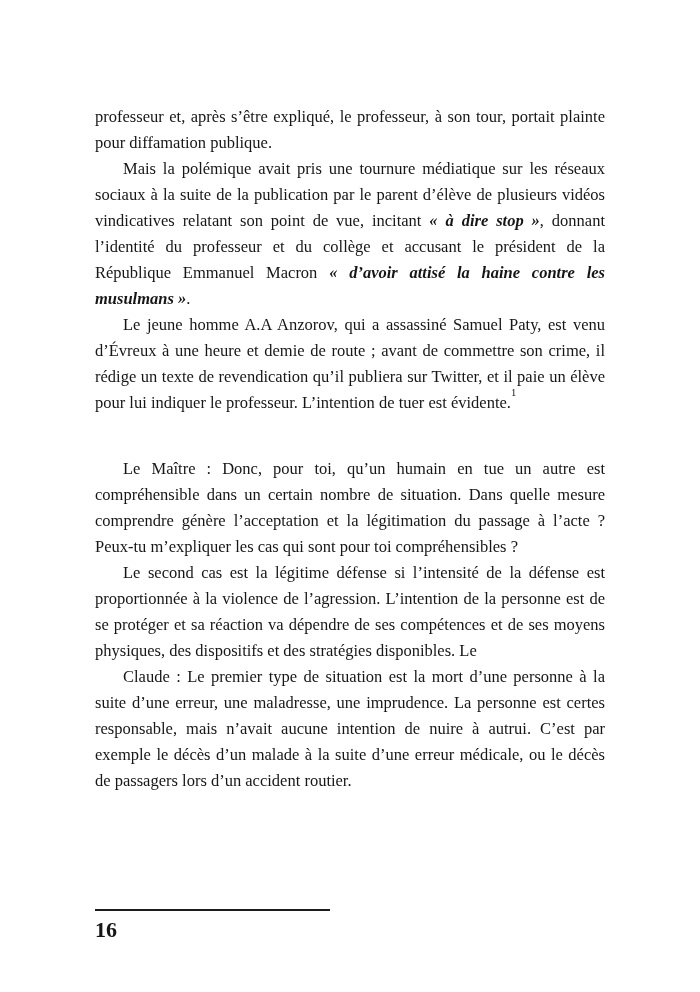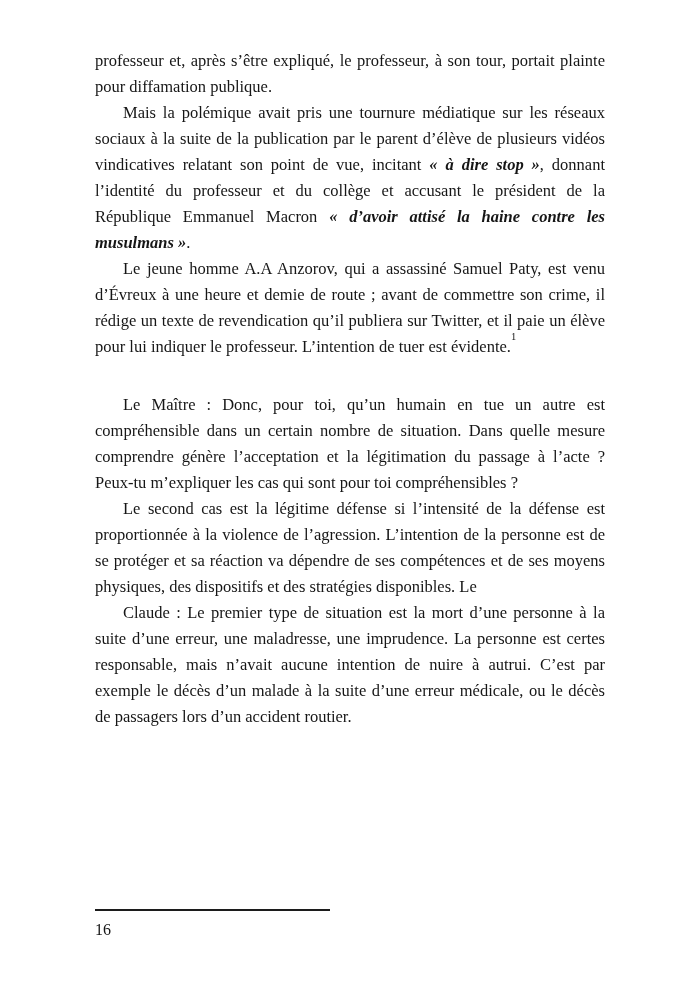--- a/index.html
+++ b/index.html
@@ -4,39 +4,39 @@
 <style>
   html, body {
     margin: 0;
     padding: 0;
     background: #ffffff;
   }
   .page {
     width: 700px;
     height: 992px;
     box-sizing: border-box;
-    padding: 48px 95px 52px 95px;
+    padding: 104px 95px 52px 95px;
     display: flex;
     flex-direction: column;
     background: #ffffff;
     font-family: "Liberation Serif", serif;
     color: #161616;
   }
   .body-text p {
     margin: 0;
     font-size: 16.5px;
     line-height: 26px;
     text-align: justify;
     text-indent: 28px;
   }
   .body-text p.noindent {
     text-indent: 0;
   }
   .body-text p.gap-before {
-    margin-top: 32px;
+    margin-top: 40px;
   }
   .italic {
     font-style: italic;
     font-weight: bold;
   }
   sup.fnref {
     font-size: 10.5px;
     line-height: 0;
     position: relative;
     top: -6px;
@@ -55,22 +55,23 @@
     font-size: 12.5px;
     line-height: 17px;
     text-align: justify;
   }
   .footnote sup.fnref {
     font-size: 9px;
     top: -4px;
   }
   .page-number {
     margin-top: 9px;
-    font-size: 16px;
+    font-size: 22px;
     line-height: 20px;
+    font-weight: bold;
   }
 </style>
 </head>
 <body>
 
 <div class="page">
 
   <main class="body-text">
 
     <p class="noindent"><span>professeur et, après s’être expliqué, le professeur, à son tour, portait plainte pour diffamation publique.</span></p>

